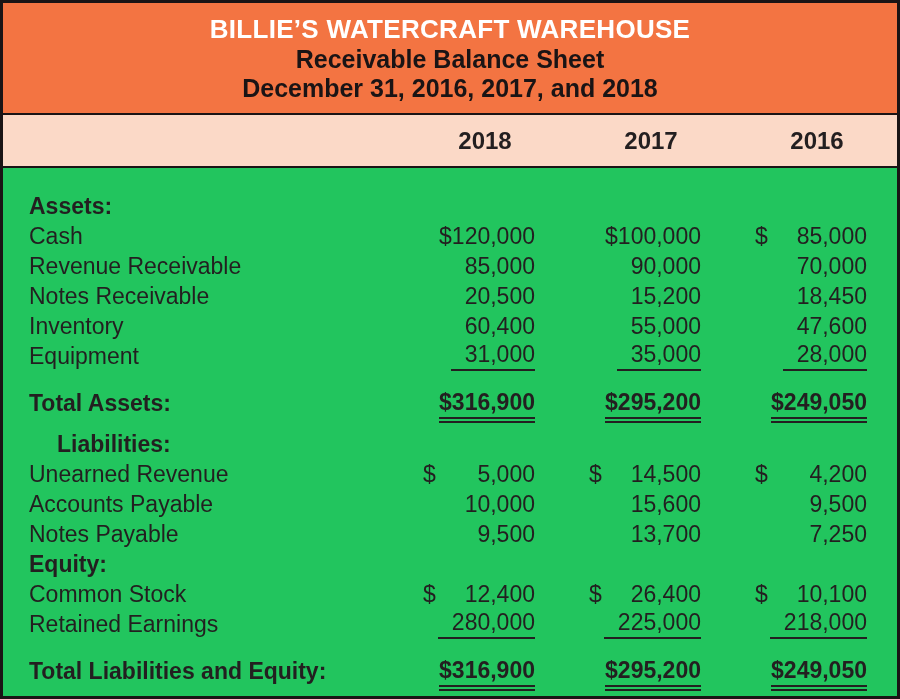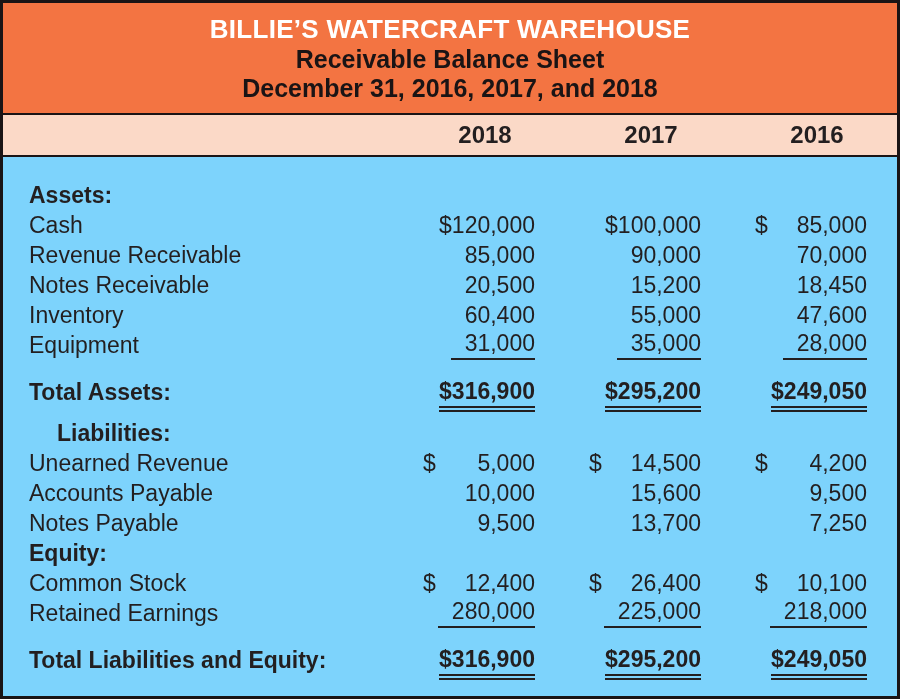--- a/index.html
+++ b/index.html
@@ -5,21 +5,21 @@
   html, body {
     margin: 0;
     padding: 0;
     background: #ffffff;
   }
   .sheet {
     width: 900px;
     height: 699px;
     box-sizing: border-box;
     border: 3px solid #1a1415;
-    background: #7dd3fc;
+    background: #22c55e;
     font-family: "Liberation Sans", sans-serif;
     color: #231f20;
     overflow: hidden;
   }
   
   .title-band {
     background: #f37442;
     border-bottom: 2px solid #1a1415;
     height: 112px;
     box-sizing: border-box;
@@ -36,21 +36,21 @@
   .report, .dates {
     color: #1a1415;
     font-weight: bold;
     font-size: 25px;
     line-height: 29px;
   }
   
   .year-band {
     background: #fbd9c7;
     border-bottom: 2px solid #1a1415;
-    height: 42px;
+    height: 53px;
     box-sizing: border-box;
     display: grid;
     grid-template-columns: 1fr 112px 112px 112px;
     column-gap: 54px;
     padding-right: 24px;
     align-items: center;
   }
   .year {
     text-align: center;
     font-weight: bold;

